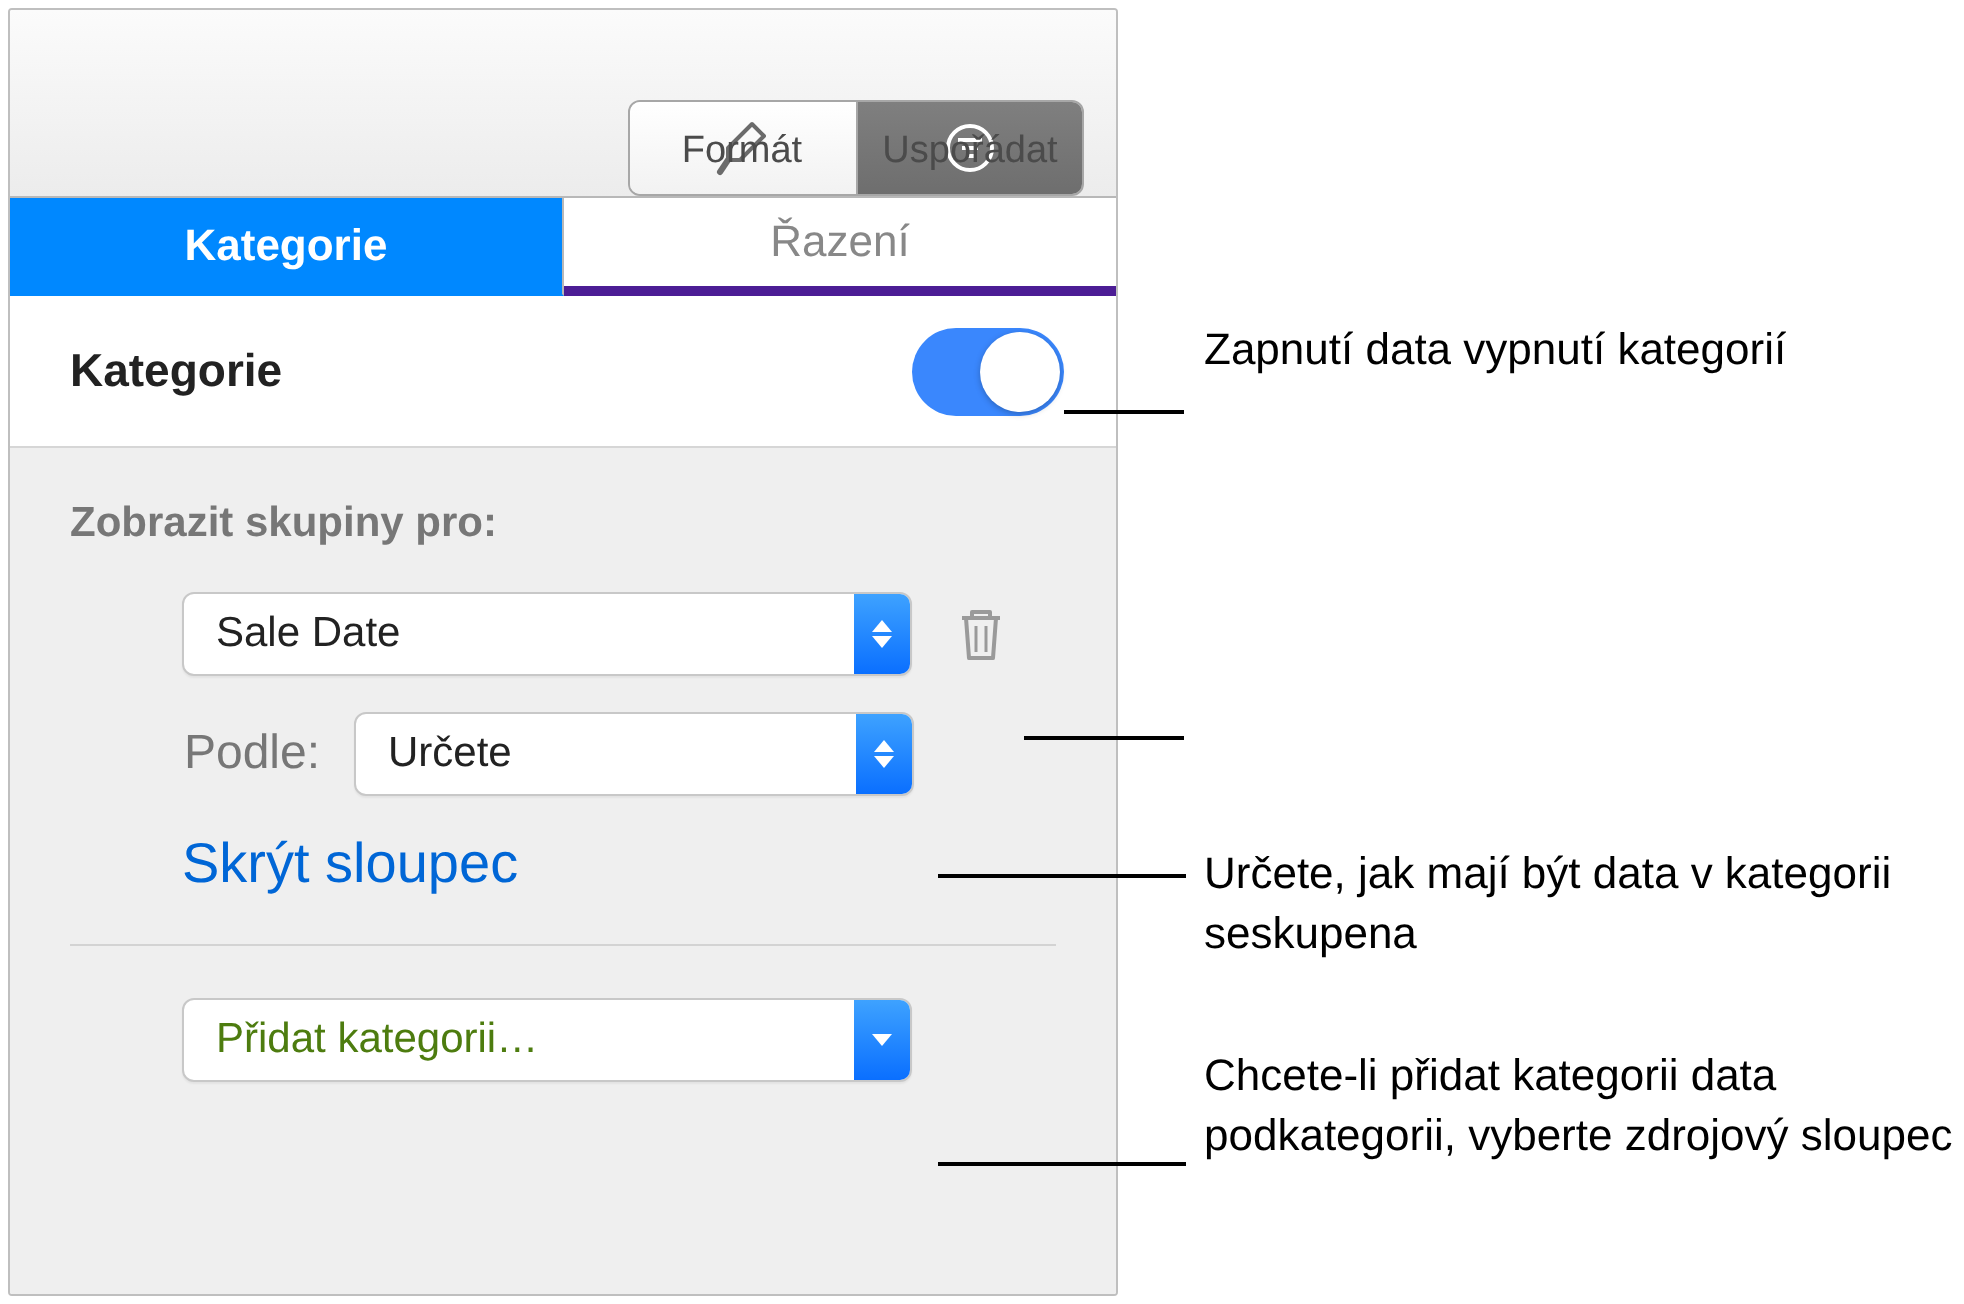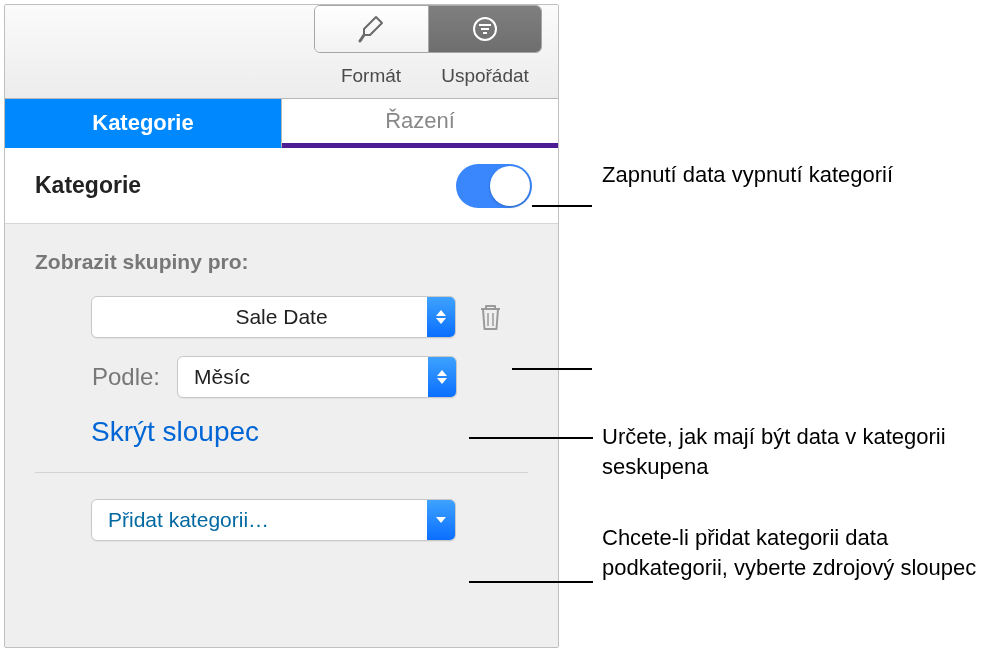--- a/index.html
+++ b/index.html
@@ -20,21 +20,21 @@
     border-radius: 2px;
     display: flex;
     flex-direction: column;
     overflow: hidden;
   }
   .toolbar {
     height: 94px;
     background: linear-gradient(#fbfbfb, #ececec);
     border-bottom: 1px solid #b8b8b8;
     display: flex;
-    align-items: flex-start;
+    align-items: flex-end;
     justify-content: flex-end;
     padding-right: 16px;
   }
   .segmented {
     display: flex;
     border: 1px solid #a7a7a7;
     border-radius: 6px;
     overflow: hidden;
     height: 48px;
   }
@@ -144,21 +144,21 @@
     align-items: center;
     position: relative;
     cursor: pointer;
     box-shadow: 0 1px 1px rgba(0,0,0,0.05);
   }
   .popup-text {
     padding-left: 16px;
     font-size: 21px;
     color: #222;
   }
-  .popup-text.placeholder { color: #0369a1; }
+  .popup-text.placeholder { color: #4d7c0f; }
   .popup-arrows {
     position: absolute;
     right: 0;
     top: 0;
     width: 28px;
     height: 100%;
     background: linear-gradient(#3ea2ff, #0a6fff);
     border-radius: 0 5px 5px 0;
     display: flex;
     flex-direction: column;
@@ -265,40 +265,40 @@
     <div class="section-title">Kategorie</div>
     <div class="toggle">
       <div class="toggle-knob"></div>
     </div>
   </div>
 
   <div class="body">
     <div class="group-label">Zobrazit skupiny pro:</div>
 
     <div class="row indent1">
-      <div class="popup" style="max-width:365px;justify-content:center;">
+      <div class="popup" style="max-width:365px;">
         <span class="popup-text">Sale Date</span>
         <div class="popup-arrows">
           <div class="arr-up"></div>
           <div class="arr-down"></div>
         </div>
       </div>
       <div class="trash-btn">
         <svg width="25" height="30" viewBox="0 0 25 30">
           <path d="M3 7 H22 M8 7 V4 H17 V7 M5 7 L6.5 27 H18.5 L20 7" fill="none" stroke="#9a9a9a" stroke-width="2" stroke-linejoin="round"></path>
           <line x1="10" y1="11" x2="10" y2="24" stroke="#9a9a9a" stroke-width="1.5"></line>
           <line x1="15" y1="11" x2="15" y2="24" stroke="#9a9a9a" stroke-width="1.5"></line>
         </svg>
       </div>
     </div>
 
     <div class="row indent1">
       <span class="by-label">Podle:</span>
       <div class="popup" style="max-width:280px;">
-        <span class="popup-text">Měsíc</span>
+        <span class="popup-text">Určete</span>
         <div class="popup-arrows">
           <div class="arr-up"></div>
           <div class="arr-down"></div>
         </div>
       </div>
     </div>
 
     <div class="link">Skrýt sloupec</div>
 
     <div class="divider"></div>

